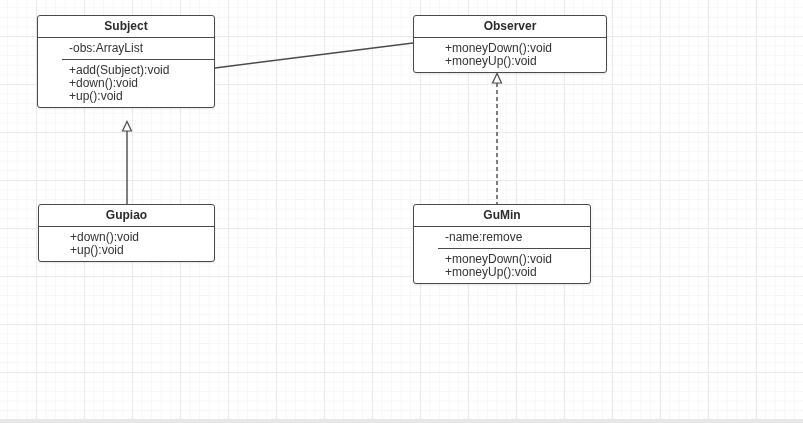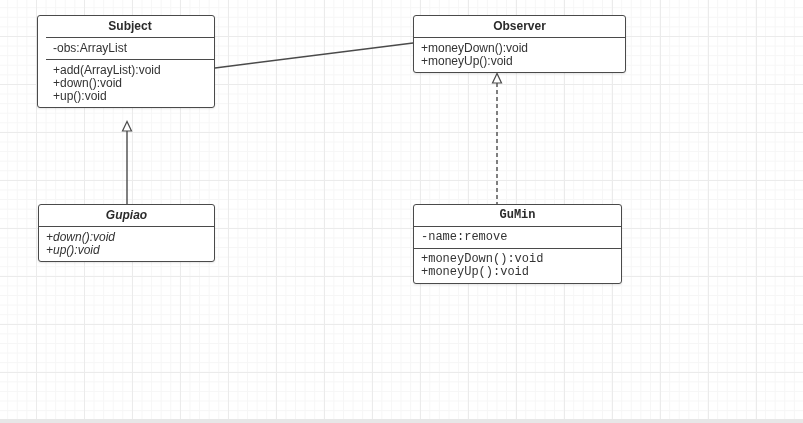--- a/index.html
+++ b/index.html
@@ -58,20 +58,21 @@
   }
   .uml-title {
     height: 21px; line-height: 21px;
     text-align: center;
     font-weight: bold;
     color: var(--title-text);
     border-bottom: 1px solid var(--stroke);
   }
   .uml-section {
     padding: 4px 7px;
+    margin-left: 24px;
   }
   .uml-section.with-divider {
     border-bottom: 1px solid var(--stroke);
   }
   .member-line {
     line-height: 13px;
     white-space: nowrap;
   }
   .bottom-edge {
     position: absolute;
@@ -95,49 +96,49 @@
       <line x1="127" y1="131" x2="127" y2="204"></line>
       <polygon points="127,121.5 122.5,131 131.5,131"></polygon>
     </g>
 
     <g>
       <line class="dashed" x1="497" y1="83" x2="497" y2="204"></line>
       <polygon points="497,73.5 492.5,83 501.5,83"></polygon>
     </g>
   </svg>
 
-  <div class="uml-class" style="left:37px; top:15px; width:178px;padding-left:8px;">
+  <div class="uml-class" style="left:37px; top:15px; width:178px;">
     <div class="uml-title">Subject</div>
     <div class="uml-section with-divider">
         <div class="member-line">-obs:ArrayList</div>
       </div>
     <div class="uml-section">
-        <div class="member-line">+add(ArrayList):void</div>
+        <div class="member-line">+add(Subject):void</div>
         <div class="member-line">+down():void</div>
         <div class="member-line">+up():void</div>
       </div>
   </div>
 
-  <div class="uml-class" style="left:413px; top:15px; width:213px;">
+  <div class="uml-class" style="left:413px; top:15px; width:194px;">
     <div class="uml-title">Observer</div>
     <div class="uml-section">
         <div class="member-line">+moneyDown():void</div>
         <div class="member-line">+moneyUp():void</div>
       </div>
   </div>
 
-  <div class="uml-class" style="left:38px; top:204px; width:177px;font-style:italic;">
+  <div class="uml-class" style="left:38px; top:204px; width:177px;">
     <div class="uml-title">Gupiao</div>
     <div class="uml-section">
         <div class="member-line">+down():void</div>
         <div class="member-line">+up():void</div>
       </div>
   </div>
 
-  <div class="uml-class" style="left:413px; top:204px; width:209px;font-family:Liberation Mono, monospace;">
+  <div class="uml-class" style="left:413px; top:204px; width:178px;">
     <div class="uml-title">GuMin</div>
     <div class="uml-section with-divider">
         <div class="member-line">-name:remove</div>
       </div>
     <div class="uml-section">
         <div class="member-line">+moneyDown():void</div>
         <div class="member-line">+moneyUp():void</div>
       </div>
   </div>
 

